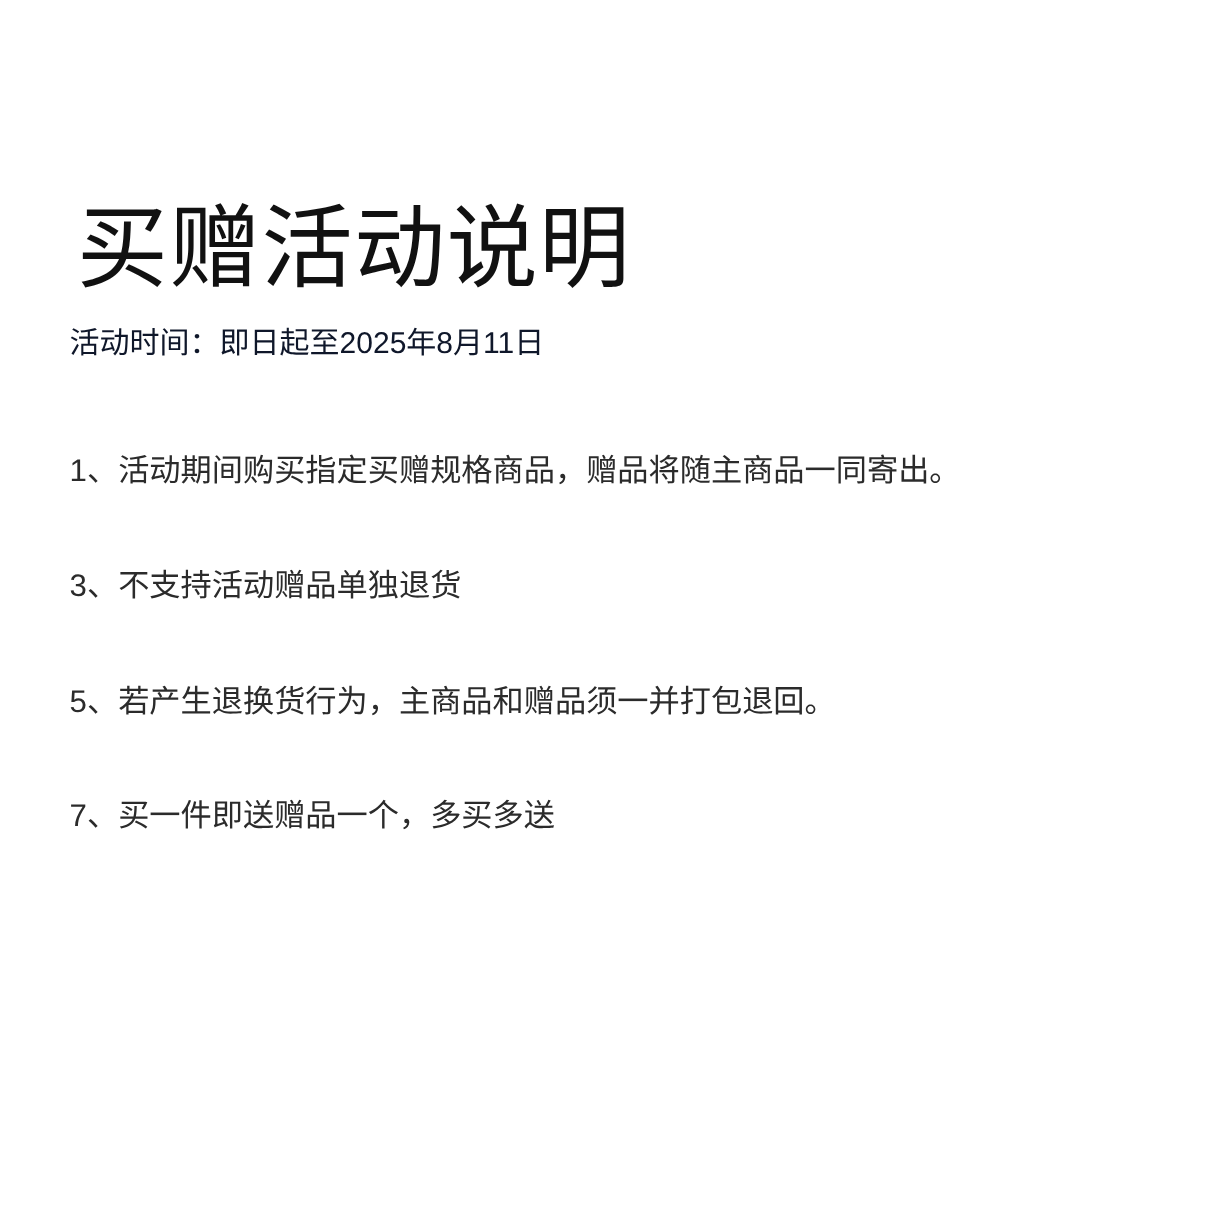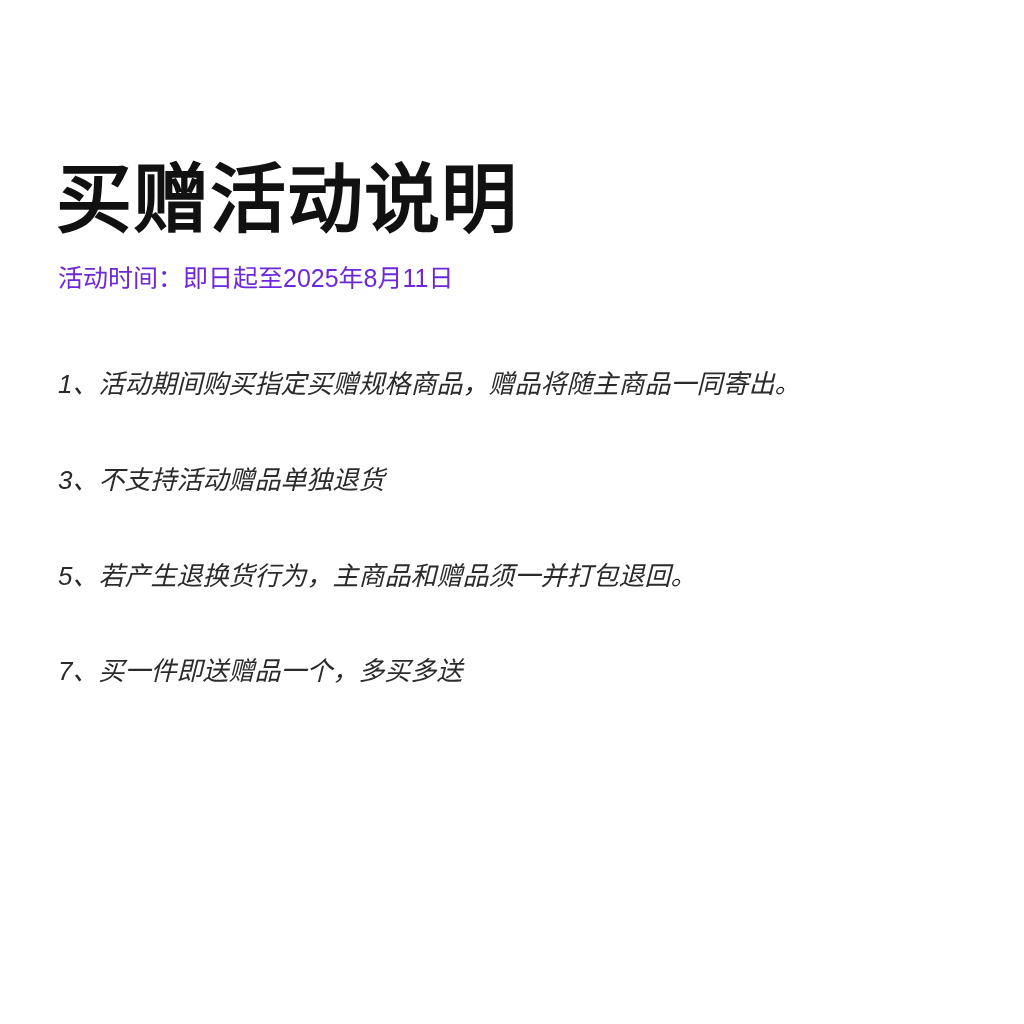--- a/index.html
+++ b/index.html
@@ -17,38 +17,37 @@
   .page {
     position: relative;
     width: 1024px;
     height: 1024px;
     box-sizing: border-box;
     padding: 160px 56px 0 56px;
   }
   .doc-title {
     font-size: 76px;
     line-height: 1.05;
-    font-weight: 700;
+    font-weight: 400;
     letter-spacing: 1px;
     color: #111111;
-    margin: 0;
+    margin: 8px;
     white-space: nowrap;
   }
   .doc-subtitle {
     margin: 22px 0 0 2px;
     font-size: 25px;
     line-height: 1.3;
     font-weight: 400;
-    color: #6d28d9;
+    color: #0f172a;
   }
   .rules {
     margin: 72px 0 0 0;
     padding: 0;
     list-style: none;
-    font-style: italic;
   }
   .rule-item {
     display: block;
     font-size: 26px;
     line-height: 1.45;
     color: #2b2b2b;
     margin: 0 0 58px 2px;
     font-weight: 400;
     white-space: nowrap;
   }

